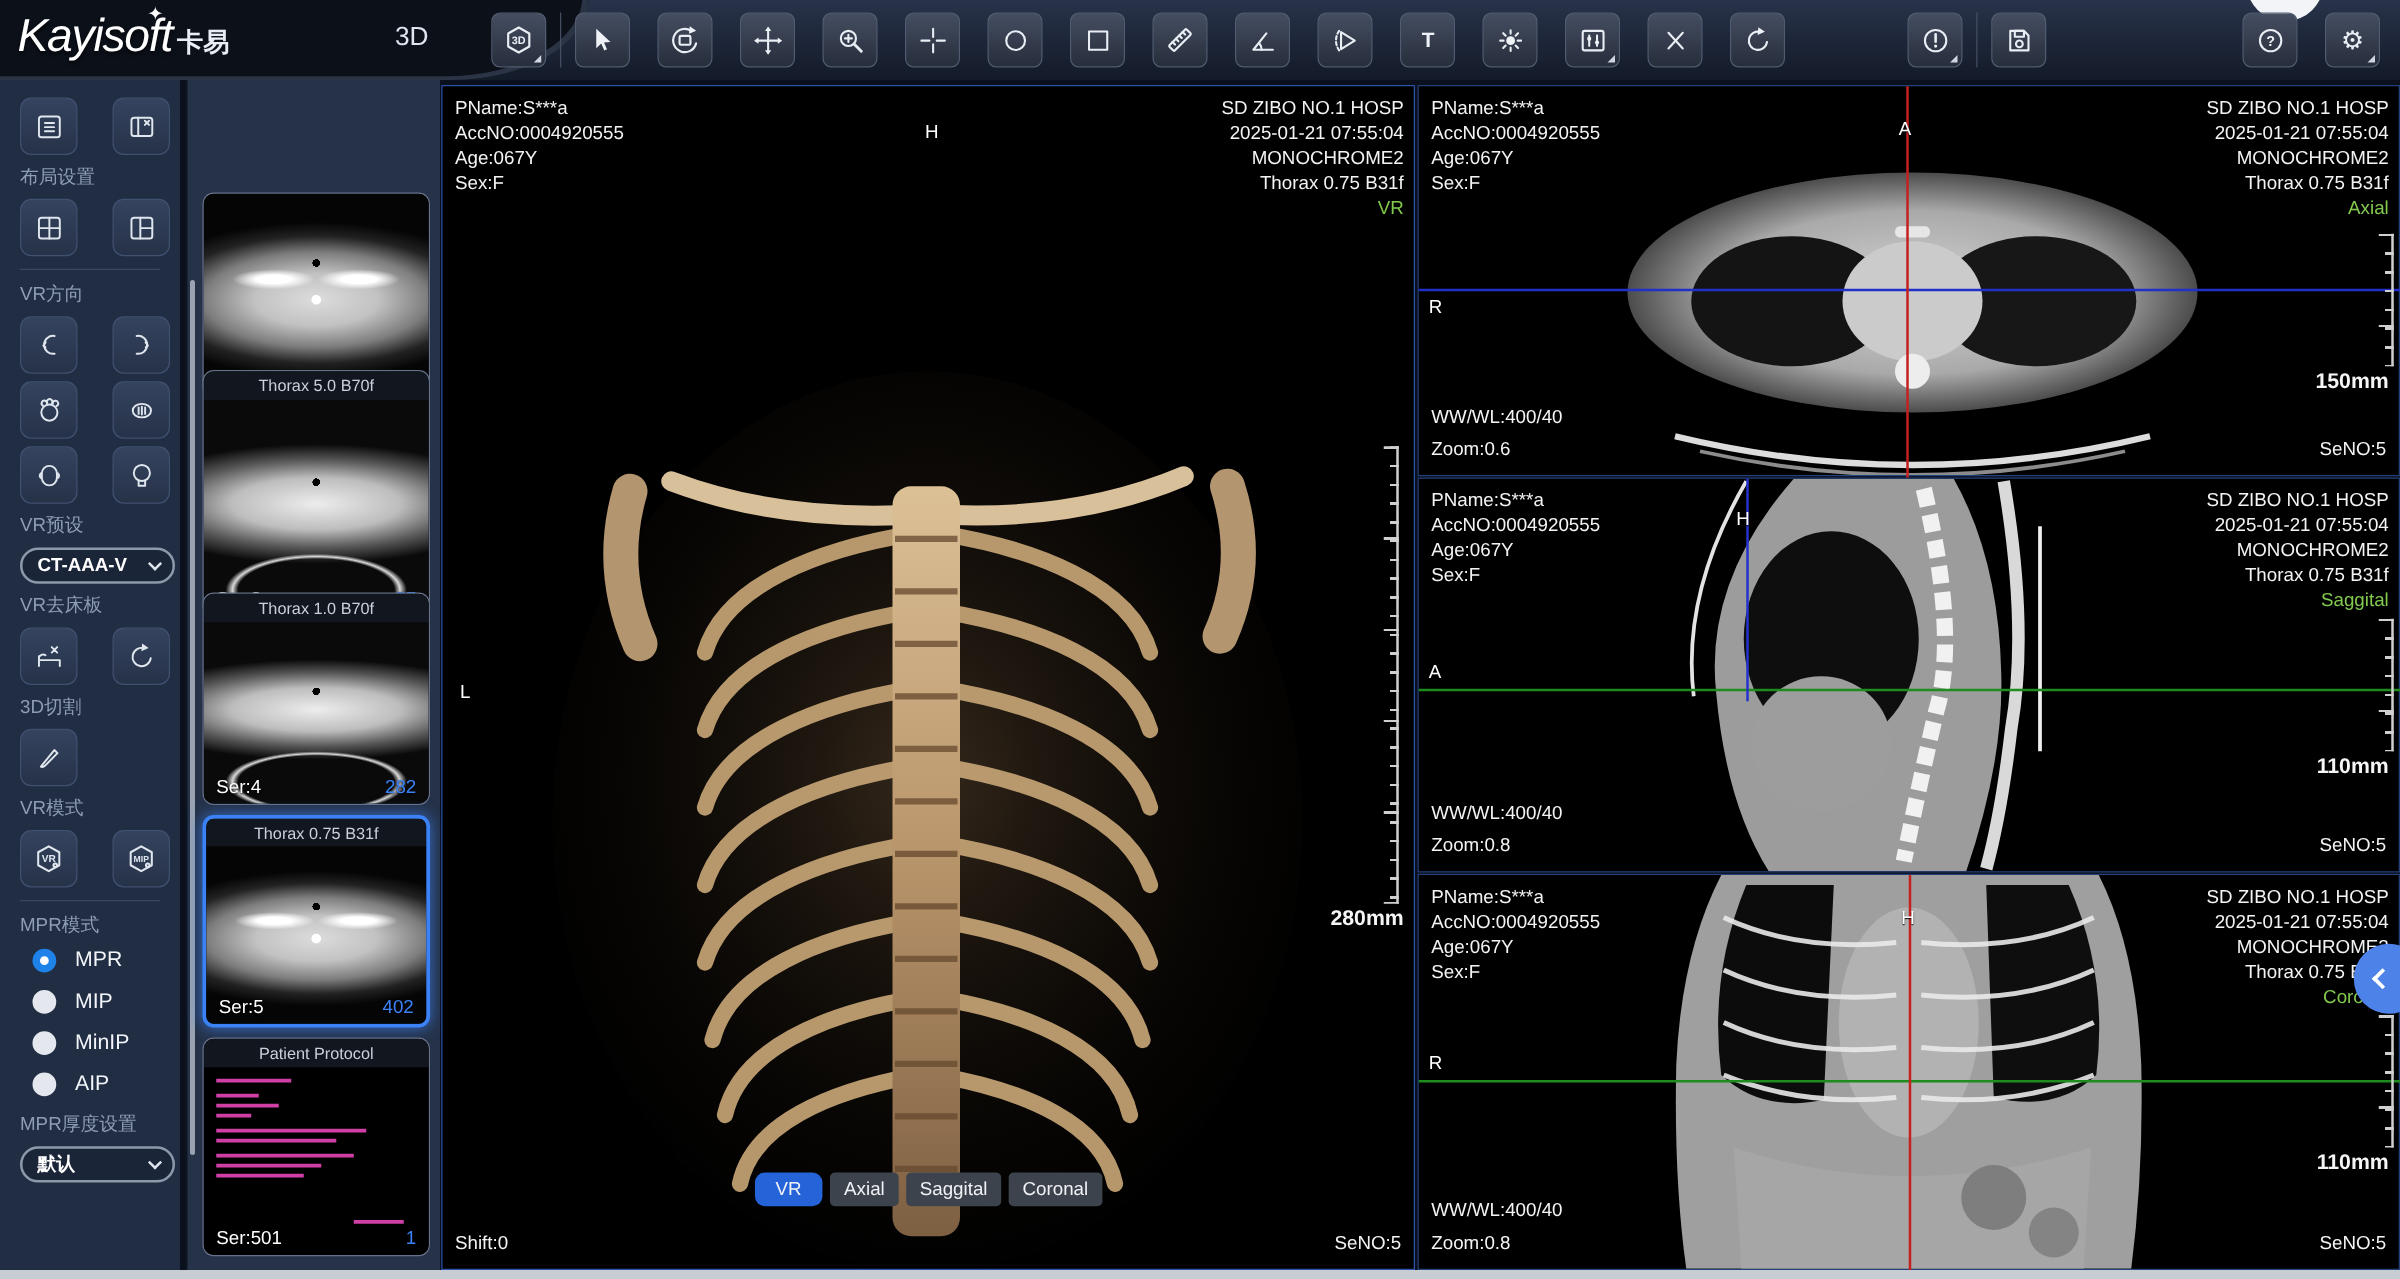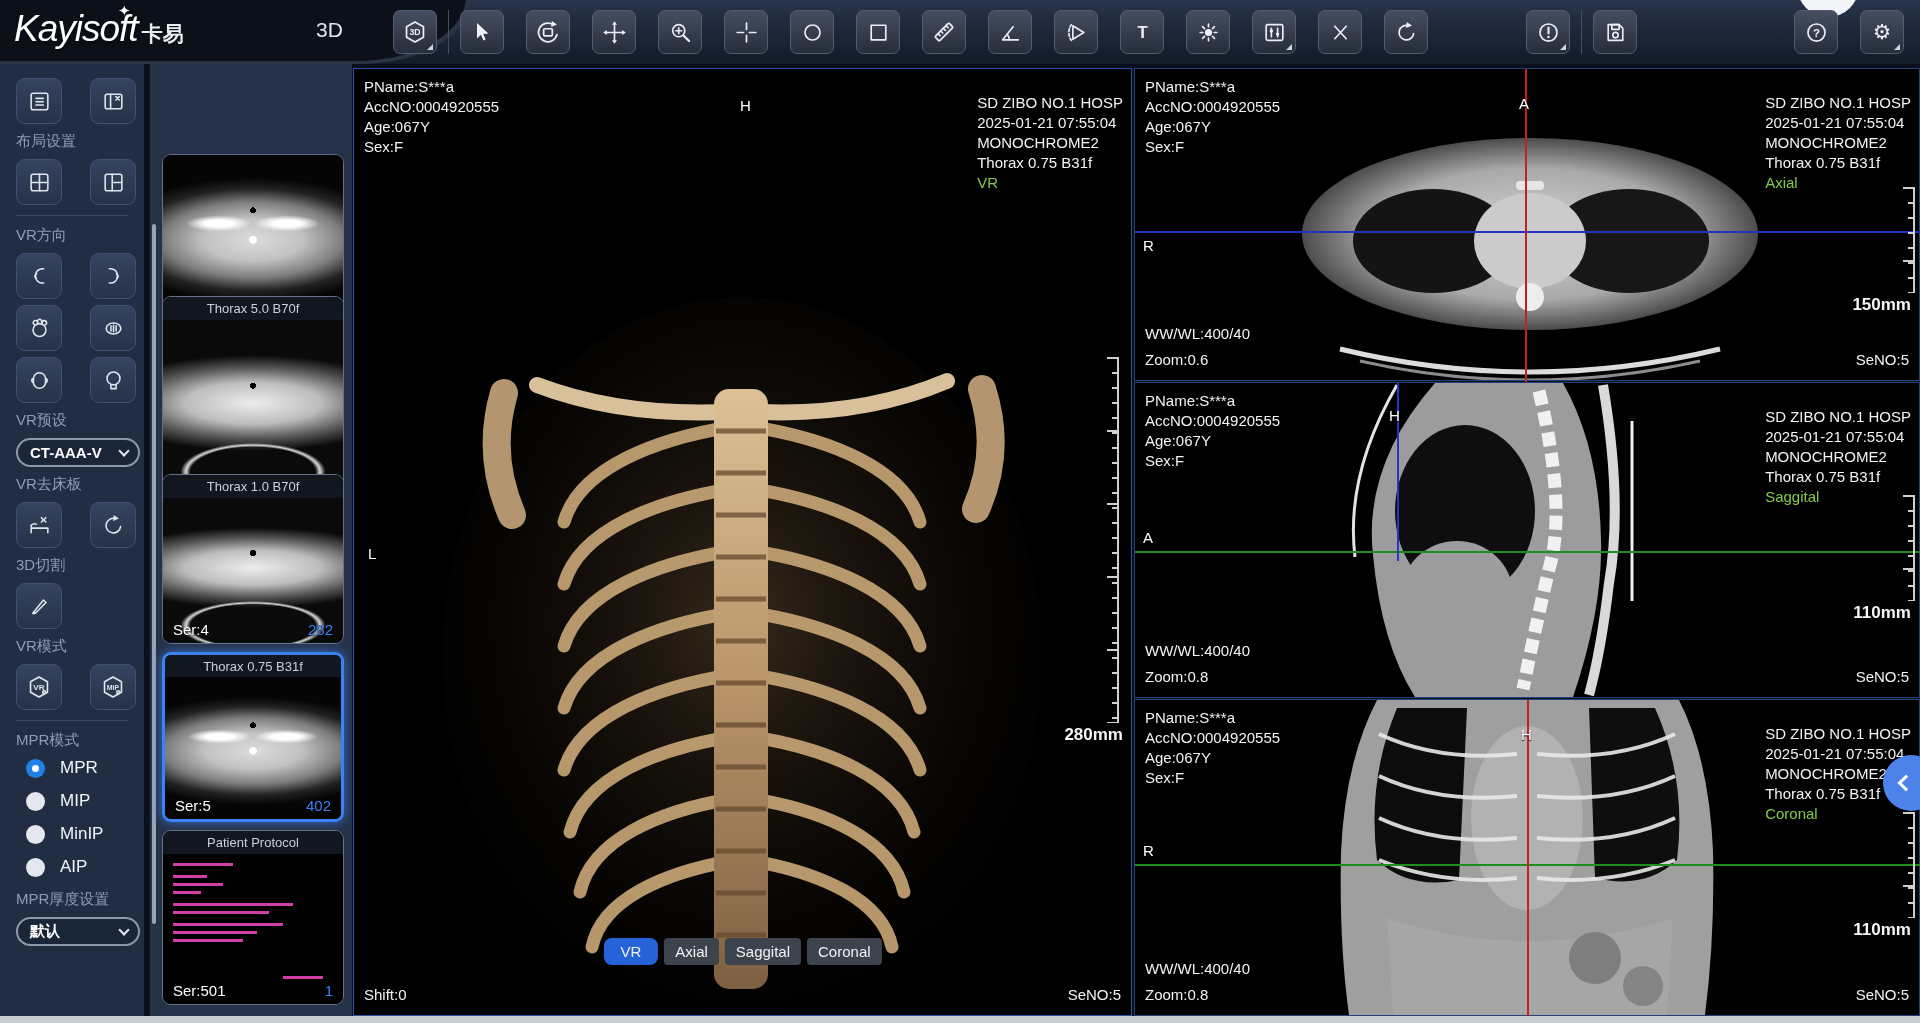--- a/index.html
+++ b/index.html
@@ -82,21 +82,21 @@
 .pp-body{position:absolute;left:0;right:0;top:23px;bottom:0;background:#000;padding-top:4px}
 .pp-row{height:3px;background:#cf3fa6;margin:5px 10px 0 10px}
 
 .panel{position:absolute;background:#000000;border:1px solid #24407a}
 .vr-panel{left:353px;top:68px;width:779px;height:948px;border:1px solid #2b52a8}
 .p-axial{left:1134px;top:68px;width:786px;height:313px}
 .p-sag{left:1134px;top:382px;width:786px;height:316px}
 .p-cor{left:1134px;top:699px;width:786px;height:317px}
 .ov{position:absolute;font-size:15px;color:#f3f3f3;text-shadow:0 1px 1px #000;line-height:20px;z-index:5}
 .ov-tl{left:10px;top:8px}
-.ov-tr{right:8px;top:24px;}
+.ov-tr{right:8px;top:8px;text-align:right}
 .green{color:#82c94d}
 .mk{position:absolute;font-size:15px;color:#fff;text-shadow:0 1px 1px #000;z-index:6}
 .bl{bottom:36px;left:10px;top:auto}
 .bl2{bottom:10px;left:10px;top:auto}
 .br{bottom:10px;right:10px;top:auto;text-align:right}
 .xline{position:absolute;height:2px;z-index:4}
 .yline{position:absolute;width:2px;z-index:4}
 .ruler{position:absolute;width:12px;z-index:5;
   background-image:
     repeating-linear-gradient(to bottom,#cfcfcf 0 2px,transparent 2px 73px),

